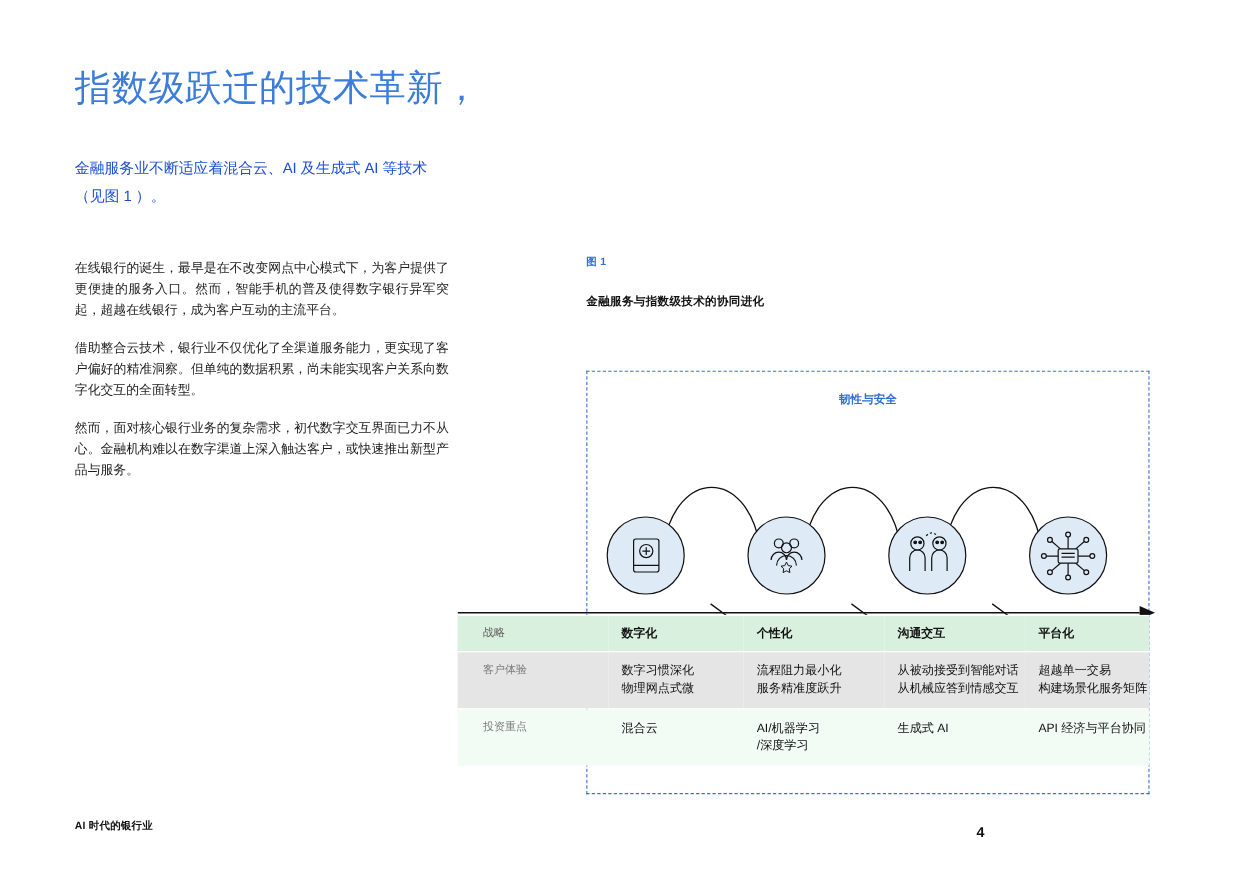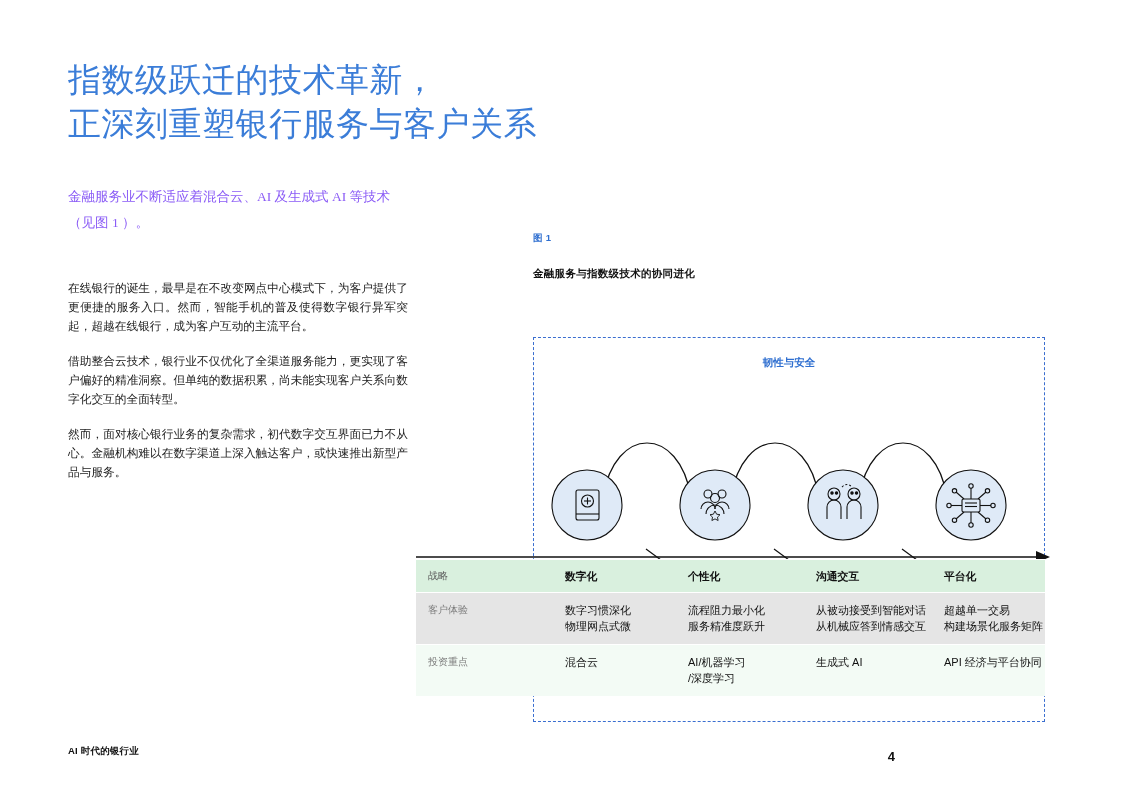--- a/index.html
+++ b/index.html
@@ -35,23 +35,22 @@
     font-weight: 400;
     letter-spacing: 0.5px;
     white-space: nowrap;
   }
   .headline .line2 { display: block; }
 
   .deck {
     margin-top: 38px;
     font-size: 13.5px;
     line-height: 26px;
-    color: #8b5cf6;
+    color: #1d4ed8;
     width: 340px;
-    font-family: Liberation Serif, serif;
   }
 
   .body-copy {
     margin-top: 42px;
     width: 340px;
   }
   .body-copy p {
     font-size: 11.7px;
     line-height: 19px;
     color: #1c1c1c;
@@ -148,36 +147,35 @@
     padding-top: 8px;
     padding-bottom: 8px;
     border-top: 1px solid #ffffff;
   }
   .tbl tr.r1 td { background: #e5e5e5; }
   .tbl tr.r2 td { background: #f3fbf5; }
   .tbl td.rowlab {
     color: #7c7c7c;
     font-weight: normal;
     font-size: 10px;
-    padding-left: 12px;
+    padding-left: 23px;
   }
   .tbl tr.hdr td.rowlab { color: #5c5c5c; font-weight: normal; font-size: 10px; }
   .tbl td.c { padding-left: 12px; }
   .rowsep td { background: #ffffff; padding: 0; height: 1px; }
   .cell-sub { display: block; }
 </style>
 </head>
 <body>
 
 <div class="page">
 
   <div class="left-col">
     <div class="headline">
       <span>指数级跃迁的技术革新，</span>
-      <span class="line2">正深刻重塑银行服务与客户关系</span>
     </div>
     <div class="deck">金融服务业不断适应着混合云、AI 及生成式 AI 等技术（见图 1 ）。</div>
     <div class="body-copy">
       <p>在线银行的诞生，最早是在不改变网点中心模式下，为客户提供了更便捷的服务入口。然而，智能手机的普及使得数字银行异军突起，超越在线银行，成为客户互动的主流平台。</p>
       <p>借助整合云技术，银行业不仅优化了全渠道服务能力，更实现了客户偏好的精准洞察。但单纯的数据积累，尚未能实现客户关系向数字化交互的全面转型。</p>
       <p>然而，面对核心银行业务的复杂需求，初代数字交互界面已力不从心。金融机构难以在数字渠道上深入触达客户，或快速推出新型产品与服务。</p>
     </div>
   </div>
 
   <div class="fig-col">

